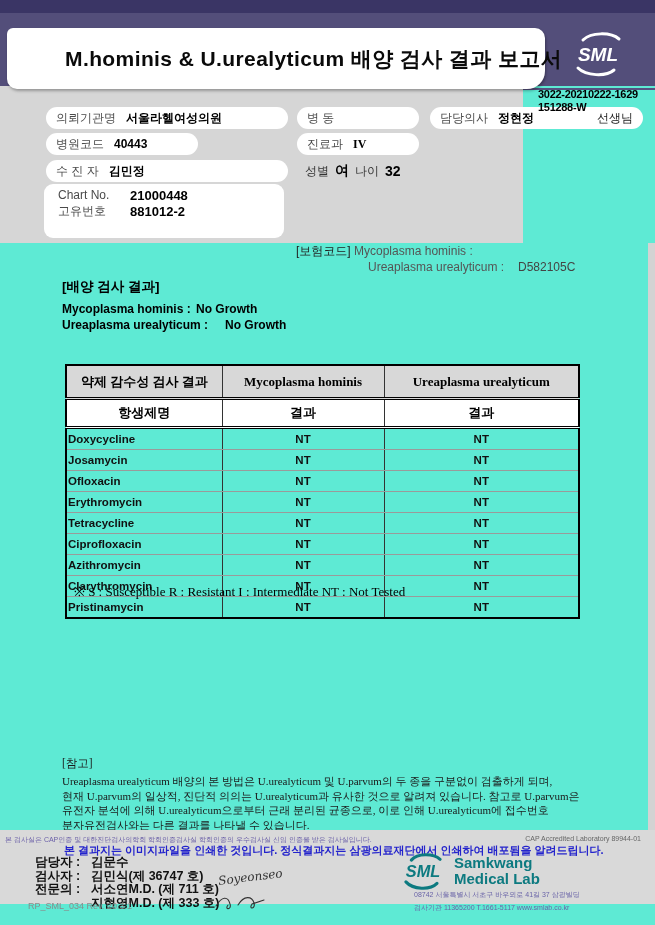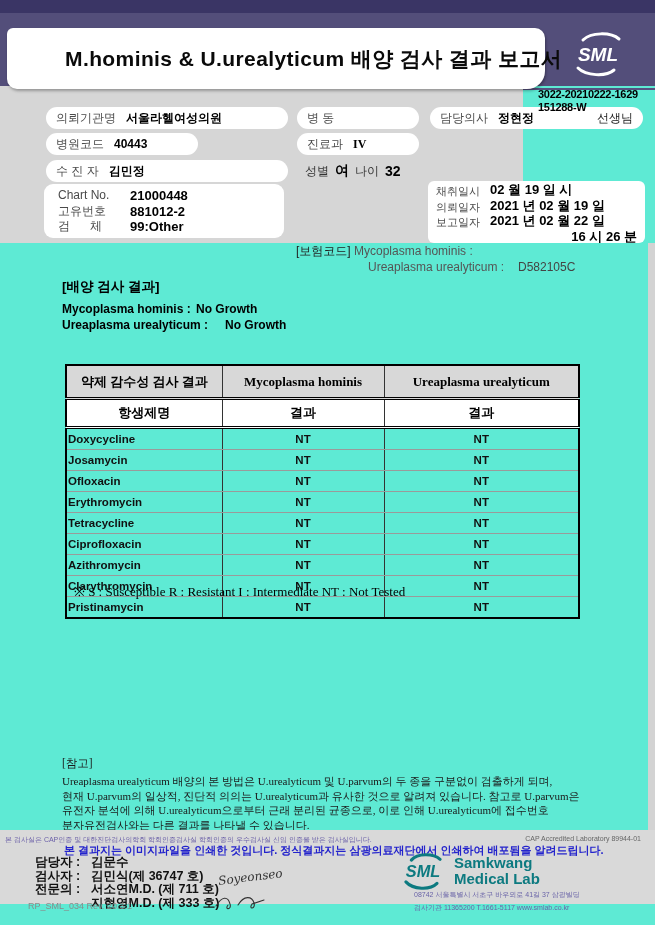--- a/index.html
+++ b/index.html
@@ -144,43 +144,22 @@
 
     <div class="chart-box">
       <div class="cb-row">
         <span class="lbl">Chart No.</span>
         <span class="val">21000448</span>
       </div>
       <div class="cb-row">
         <span class="lbl">고유번호</span>
         <span class="val">881012-2</span>
       </div>
-      <div class="cb-row">
-        <span class="lbl">검      체</span>
-        <span class="val">99:Other</span>
-      </div>
-    </div>
-
-    <div class="dates-box">
-      <div class="db-row">
-        <span class="lbl">채취일시</span>
-        <span class="val">02 월 19 일  시</span>
-      </div>
-      <div class="db-row">
-        <span class="lbl">의뢰일자</span>
-        <span class="val">2021 년 02 월 19 일</span>
-      </div>
-      <div class="db-row">
-        <span class="lbl">보고일자</span>
-        <span class="val">2021 년 02 월 22 일</span>
-      </div>
-      <div class="db-row db-time">
-        <span class="val">16 시 26 분</span>
-      </div>
-    </div>
+    </div>
+
   </div>
 
   <div class="ins-line1">
     <span>[보험코드]</span>
     <span class="en">Mycoplasma hominis :</span>
   </div>
   <div class="ins-line2">Ureaplasma urealyticum :</div>
   <div class="ins-code">D582105C</div>
 
   <div class="culture-title">[배양 검사 결과]</div>

